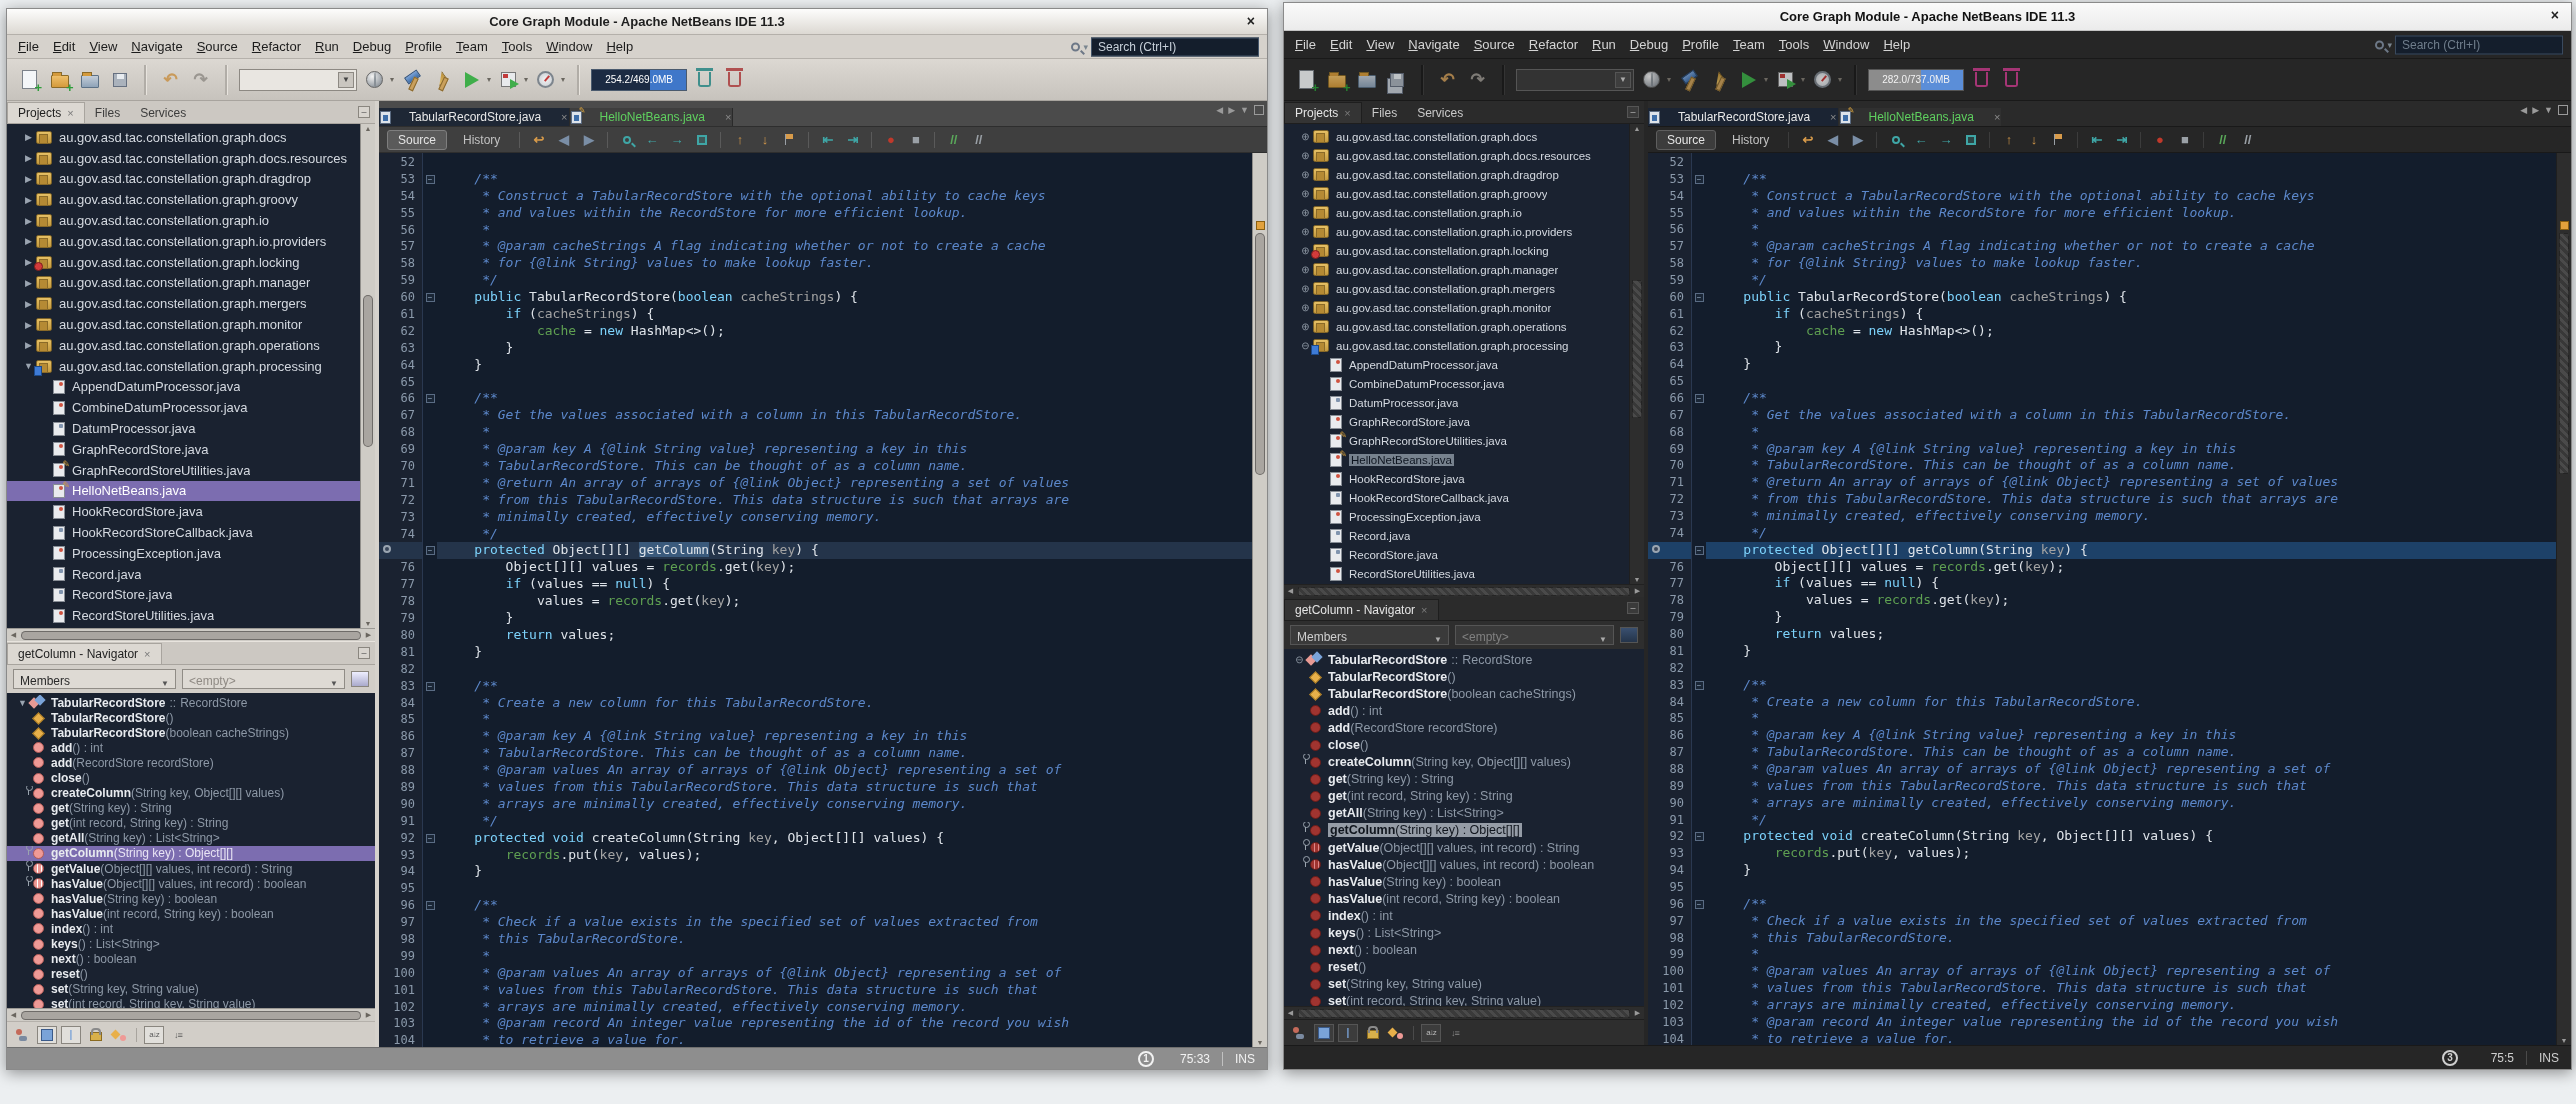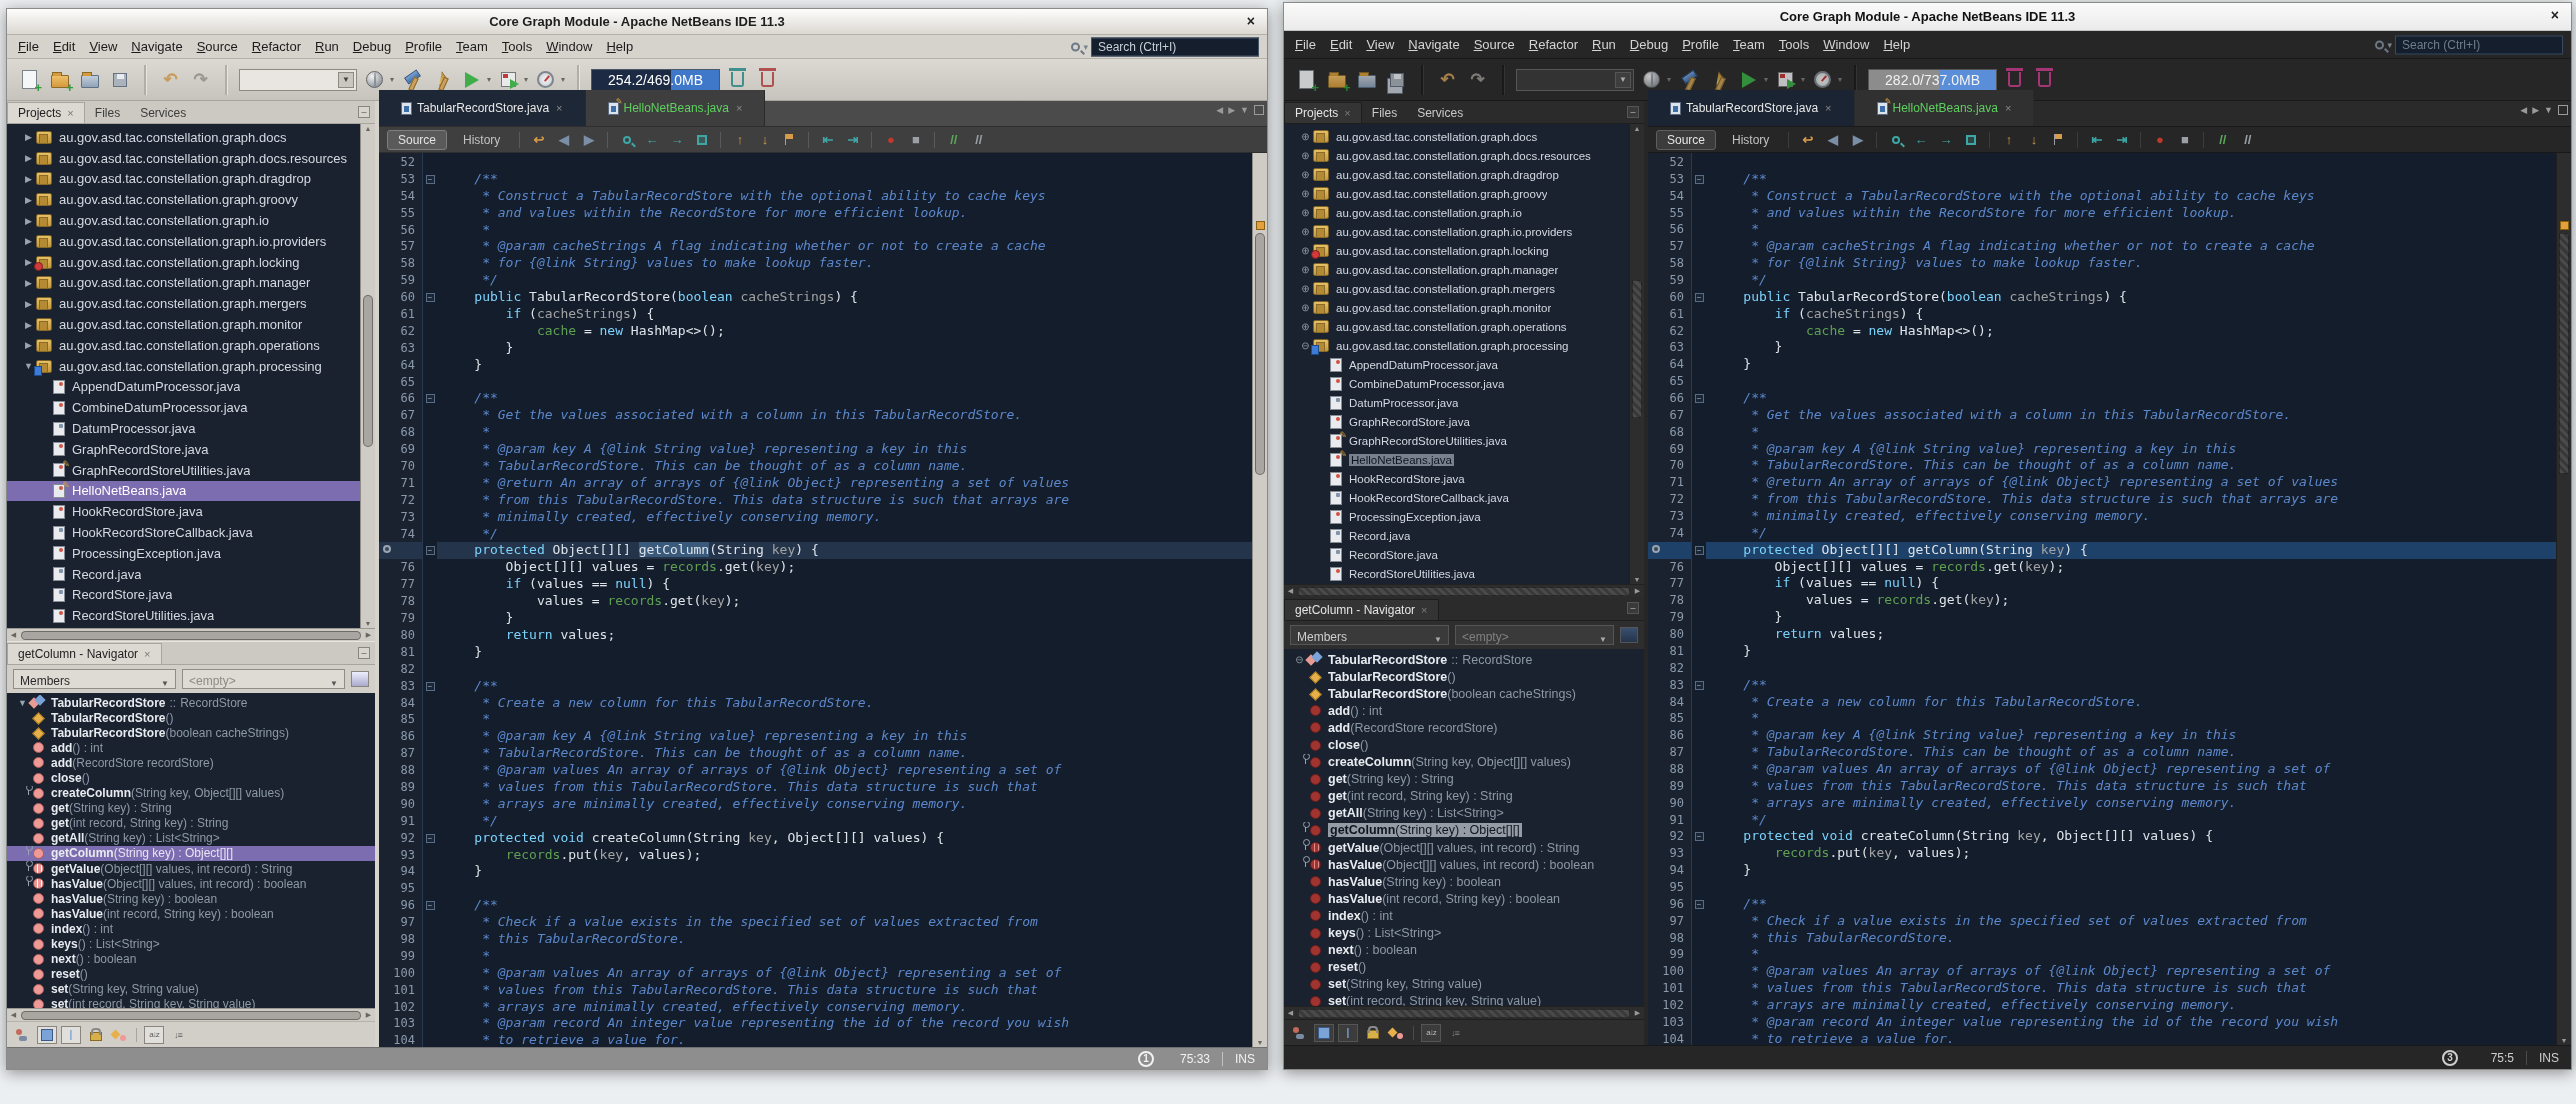--- a/index.html
+++ b/index.html
@@ -61,21 +61,21 @@
   .i-hammer::before{content:"";position:absolute;left:3px;top:3px;width:13px;height:6px;background:linear-gradient(#7aa3d8,#3f6ea8);border:1px solid #2c4f7c;transform:rotate(-35deg)}
   .i-hammer::after{content:"";position:absolute;left:9px;top:7px;width:3px;height:12px;background:#caa05c;border:1px solid #8a6a30;transform:rotate(25deg)}
   .i-broom::before{content:"";position:absolute;right:-2px;bottom:0;width:9px;height:9px;background:linear-gradient(45deg,#e3c06a,#b98c34);border:1px solid #8a6a28;clip-path:polygon(0 100%,100% 100%,100% 0)}
   .i-run{width:0;height:0;border-left:14px solid #3fae4a;border-top:8px solid transparent;border-bottom:8px solid transparent}
   .i-debug{width:15px;height:15px;background:#e8eaec;border:1px solid #777;position:relative}
   .i-debug::before{content:"";position:absolute;left:1px;top:1px;width:5px;height:4px;background:#c23b3b}
   .i-debug::after{content:"";position:absolute;right:-4px;bottom:-3px;width:0;height:0;border-left:9px solid #3fae4a;border-top:5px solid transparent;border-bottom:5px solid transparent}
   .i-profile{width:17px;height:17px;border-radius:50%;background:radial-gradient(#f5f5f5,#c3c9cf);border:2px solid #7d858d;position:relative}
   .i-profile::after{content:"";position:absolute;left:7px;top:2px;width:2px;height:7px;background:#c23b3b;transform:rotate(40deg)}
   .drop{font-size:8px;color:#6a6archy660;color:#6a665f;margin-left:-2px}
-  .i-mem{min-width:96px;height:22px;display:flex;align-items:center;justify-content:center;font-size:14px;color:#fff;border:1px solid #4a5a6e;white-space:nowrap;padding:0 16px}
+  .i-mem{min-width:96px;height:22px;display:flex;align-items:center;justify-content:center;font-size:10px;color:#fff;border:1px solid #4a5a6e;white-space:nowrap;padding:0 4px}
   .light .i-mem{background:linear-gradient(90deg,#1c2b43 0 62%,#3f77c9 62% 100%)}
   .dark .i-mem{background:linear-gradient(90deg,#8c8c8c 0 55%,#5b8ed8 55% 100%);color:#f2f2f2;border-color:#555}
   .i-trash{width:13px;height:15px;position:relative;border:2px solid #b05050;border-top:none;border-radius:0 0 3px 3px}
   .i-trash::before{content:"";position:absolute;left:-4px;top:-4px;width:17px;height:3px;background:#b05050}
   .i-trash.teal{border-color:#3f8f8c}.i-trash.teal::before{background:#3f8f8c}
   .dark .i-trash{border-color:#c9418f}.dark .i-trash::before{background:#c9418f}
 
   
   .main{flex:1;display:flex;min-height:0;background:var(--chrome)}
   .sidebar{display:flex;flex-direction:column;min-height:0;flex:0 0 auto}
@@ -176,21 +176,21 @@
   .dark .fi-sortaz::before{color:#bbb}
   .fi-sortsrc::before{content:"↓≡";font-size:9px;color:#5a5a5a;letter-spacing:-1px}
   .dark .fi-sortsrc::before{color:#888}
   .fsep{width:1px;height:14px;background:#a8a49e;margin:0 3px}
   .dark .fsep{background:#4a4a4a}
 
   
   .etabs{height:25px;flex:0 0 auto;display:flex;align-items:flex-end;position:relative;font-size:12px}
   .light .etabs{background:#4b4b4b}
   .dark .etabs{background:#2a2a2a}
-  .etab{height:36px;display:flex;align-items:center;gap:5px;padding:0 22px;color:#c9c9c9;background:#3e3e3e;border-right:1px solid #2a2a2a;white-space:nowrap}
+  .etab{height:18px;display:flex;align-items:center;gap:18px;padding:0 1px;color:#c9c9c9;background:#3e3e3e;border-right:1px solid #2a2a2a;white-space:nowrap}
   .etab.active{background:#1e2735;color:#e8e8e8}
   .dark .etab{background:#303030}
   .dark .etab.active{background:#1b2433}
   .etab .vcs-new{color:#5fd05f}
   .jicon{width:11px;height:13px;background:#dde3ea;border:1px solid #5a6a80;position:relative;flex:0 0 auto}
   .jicon::before{content:"";position:absolute;left:2px;top:3px;width:5px;height:6px;background:#3e6ea8}
   .jicon .pencil{position:absolute;right:-5px;top:-6px;font-size:8px;color:#d8a23c}
   .etab .x{color:#8a8a8a;font-size:11px;margin-left:2px}
   .tabctrl{position:absolute;right:3px;top:4px;display:flex;gap:5px;align-items:center;color:#9a9a9a;font-size:9px}
   .tabctrl .bx{width:10px;height:10px;border:1px solid #9a9a9a}

